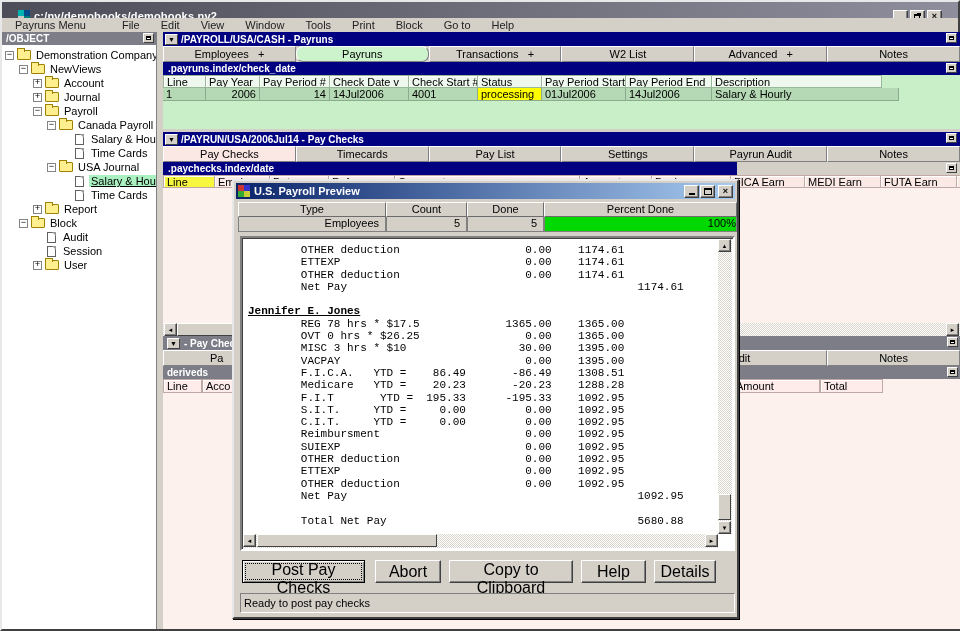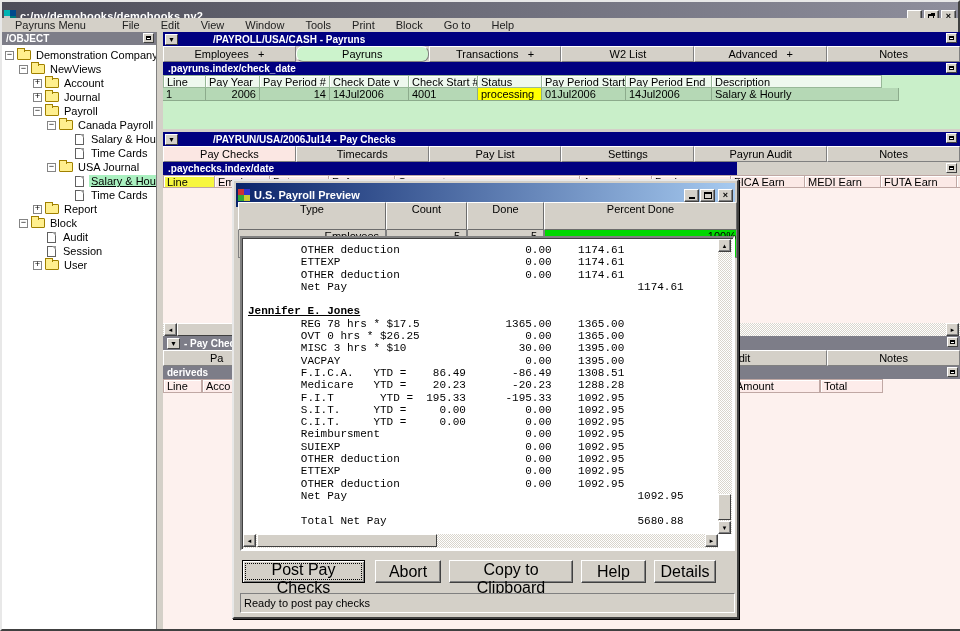--- a/index.html
+++ b/index.html
@@ -4,21 +4,21 @@
 <style>
   * { margin:0; padding:0; box-sizing:border-box; }
   html,body { width:960px; height:631px; overflow:hidden; }
   body { font-family:"Liberation Sans", sans-serif; font-size:11px; background:#d4d0c8; position:relative; }
 
   .app { position:absolute; inset:0; border:2px solid; border-color:#e8e8e8 #404040 #404040 #e8e8e8; }
 
   
   .titlebar { position:absolute; left:0; top:0; right:0; height:28px;
     background:linear-gradient(90deg,#4d4d59,#8e8e9c); color:#fff; font-weight:bold;
-    display:flex; align-items:center; padding:0 2px; }
+    display:flex; align-items:center; padding:0 16px; }
   .app-icon { width:12px; height:12px; display:inline-grid; grid-template-columns:6px 6px; margin-right:4px; }
   .app-icon i { display:block; }
   .title-text { flex:1; font-size:11px; letter-spacing:.2px; }
   .win-controls { display:flex; gap:2px; }
   .win-btn { width:15px; height:13px; background:#d4d0c8; border:1px solid;
     border-color:#fff #404040 #404040 #fff; box-shadow:inset -1px -1px 0 #808080;
     display:flex; align-items:center; justify-content:center; font-size:9px; font-weight:bold;
     color:#000; line-height:1; font-family:"Liberation Sans",sans-serif; padding:0; }
   .glyph-min { width:6px; height:2px; background:#000; margin-top:6px; }
   .glyph-max { width:8px; height:7px; border:1px solid #000; border-top-width:2px; }
@@ -57,21 +57,21 @@
 
   
   .main { position:absolute; left:161px; top:30px; width:797px; bottom:0; background:#d4d0c8; }
   .panel { position:absolute; left:0; right:0; overflow:hidden; }
   #panel-payruns { top:0; height:97px; }
   #panel-paychecks { top:100px; height:204px; }
   #panel-derived { top:304px; bottom:0; }
 
   .navybar { height:13px; background:var(--navy); color:#fff; font-weight:bold; font-size:10px;
     display:flex; align-items:center; padding:0 2px; position:relative; }
-  .navybar.tall { height:14px;gap:32px; }
+  .navybar.tall { height:14px; }
   .navy-title { margin-left:3px; }
   .drop-btn { width:13px; height:11px; background:#d4d0c8; border:1px solid;
     border-color:#fff #404040 #404040 #fff; font-size:7px; line-height:1; color:#000;
     display:flex; align-items:center; justify-content:center; padding:0; }
   .navybar .mini-restore, .navybar .drop-btn { flex:none; }
   .navybar .mini-restore { position:absolute; right:3px; top:1px; }
   .navybar.partial:after { content:""; position:absolute; left:574px; right:0; top:0; bottom:0; background:#d4d0c8; }
   .navybar.partial .mini-restore { z-index:2; }
   .graybar.paneltitle { height:14px; font-size:10px; }
   .graybar.paneltitle .drop-btn { margin-right:4px; }
@@ -113,30 +113,30 @@
   .derived-head { position:relative; height:14px; background:var(--pink-body); }
   .dcell { position:absolute; top:0; height:14px; background:#fdecea; border:1px solid #c0a8a4;
     box-shadow:inset 1px 1px 0 #fff; padding:0 3px; line-height:12px; }
   .derived-body { background:var(--pink-body); position:absolute; left:0; right:0; top:57px; bottom:0; }
 
   
   .dialog { position:absolute; left:230px; top:177px; width:507px; height:440px; background:#d4d0c8;
     border:2px solid; border-color:#e8e8e8 #404040 #404040 #e8e8e8; box-shadow:1px 1px 0 #000; z-index:10; }
   .dlg-titlebar { position:absolute; left:2px; top:2px; right:2px; height:16px;
     background:linear-gradient(90deg,var(--titlebar-blue-from),var(--titlebar-blue-to));
-    color:#fff; font-weight:bold; display:flex; align-items:center; padding:12px 2px; }
+    color:#fff; font-weight:bold; display:flex; align-items:center; padding:4px 2px; }
   .dlg-icon { width:12px; height:12px; display:inline-grid; grid-template-columns:6px 6px; margin-right:4px; }
   .dlg-icon i { display:block; }
   .dlg-title { flex:1; font-size:11px; }
   .win-btn.sm { width:15px; height:13px; }
   .dlg-controls { display:flex; gap:1px; }
   .dlg-controls .close { margin-left:2px; }
 
   .dlg-table { position:absolute; left:4px; top:21px; width:499px; }
-  .dlg-thead, .dlg-trow { display:flex; height:28px; }
+  .dlg-thead, .dlg-trow { display:flex; height:15px; }
   .dlg-thead span { background:#d4d0c8; border:1px solid; border-color:#fff #6c6c6c #6c6c6c #fff;
     text-align:center; line-height:13px; flex:none; }
   .dlg-trow span { background:#d4d0c8; border:1px solid #808080; border-top:none;
     text-align:right; line-height:13px; padding-right:6px; flex:none; }
   .dlg-trow span.pct { background:var(--progress-green); text-align:right; padding-right:0; }
   .cw0 { width:148px; } .cw1 { width:81px; } .cw2 { width:77px; } .cw3 { width:193px; }
 
   .preview { position:absolute; left:6px; top:55px; width:495px; height:315px; background:#fff;
     border:2px solid; border-color:#808080 #fff #fff #808080; box-shadow:inset 1px 1px 0 #404040; }
   .preview-text { position:absolute; left:2px; top:2px; right:16px; bottom:16px; overflow:hidden;

